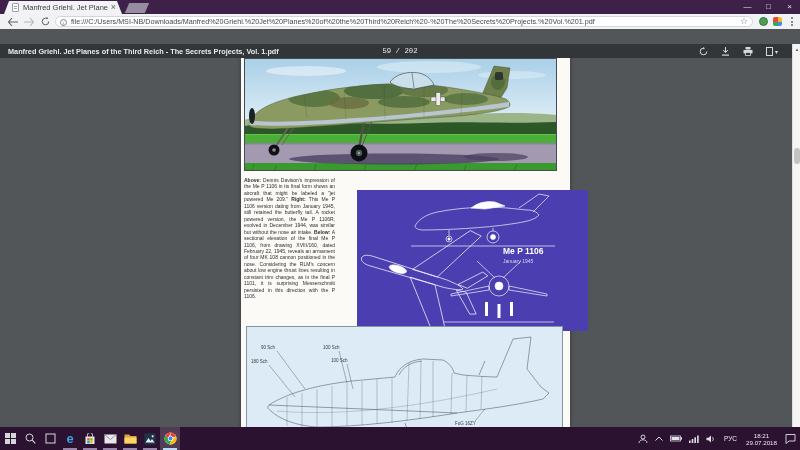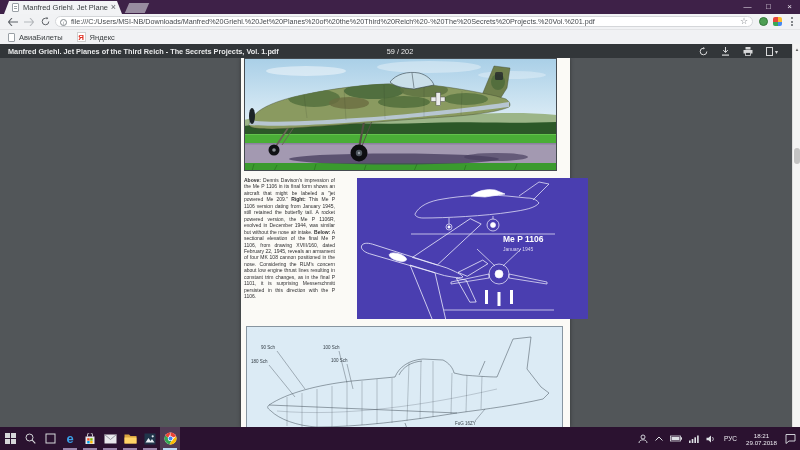--- a/index.html
+++ b/index.html
@@ -36,37 +36,37 @@
   
   .bookbar { position:absolute; left:0; top:29px; width:800px; height:15px; background:#f1f2f4; border-top:1px solid #e3e4e6; display:flex; align-items:center; padding-left:8px; }
   .bm { display:flex; align-items:center; margin-right:14px; }
   .bm-doc { width:7px; height:9px; border:1px solid #9aa0a6; border-radius:1px; background:#fff; }
   .bm-ya { width:9px; height:10px; background:#fff; border:1px solid #d0d0d0; color:#e03226; font-weight:bold; font-size:8px; display:flex; align-items:center; justify-content:center; }
   .bm-label { font-size:7.5px; color:#3c4043; margin-left:4px; }
 
   
   .pdfbar { position:absolute; left:0; top:44px; width:800px; height:14px; background:#323639; }
   .pdf-title { position:absolute; left:8px; top:0; height:14px; display:flex; align-items:center; font-size:7.3px; font-weight:bold; color:#e9eaeb; }
-  .pdf-page { position:absolute; left:50%; transform:translateX(-50%); top:0; height:14px; display:flex; align-items:center; font-size:7.3px; color:#e9eaeb; }
+  .pdf-page { position:absolute; left:50%; transform:translateX(-50%); top:0; height:14px; display:flex; align-items:center; font-size:7.3px; color:#e9eaeb;font-family:Liberation Mono, monospace; }
   .pdf-icons { position:absolute; right:22px; top:0; height:14px; display:flex; align-items:center; gap:13px; }
   .pdf-ic { display:flex; align-items:center; justify-content:center; height:14px; }
   .fitwrap { display:flex; align-items:center; gap:2px; }
   .caret { font-size:6px; color:#d8d9da; }
 
   
   .viewer { position:absolute; left:0; top:58px; width:800px; height:369px; background:#525659; overflow:hidden; }
   .page { position:absolute; left:241px; top:0; width:329px; height:369px; background:#fbfaf6; box-shadow:0 0 4px rgba(0,0,0,.4); }
 
   .painting { position:absolute; left:3px; top:0; width:313px; height:113px; }
   .painting svg { display:block; }
 
   .caption { position:absolute; left:3px; top:119px; width:91px; font-size:5px; line-height:6.45px; color:#2e2e30; text-align:justify; }
   .caption b { font-weight:bold; }
 
-  .blueprint { position:absolute; left:96px; top:120px; width:231px; height:170px;padding-left:20px; }
+  .blueprint { position:absolute; left:96px; top:132px; width:231px; height:170px;padding-left:20px; }
   .blueprint svg { display:block; }
 
   .cutaway { position:absolute; left:5px; top:268px; width:317px; height:130px; background:#dcebf5; border:1px solid #8795a0; }
   .cutaway svg { display:block; }
 
   
   .scrolltrack { position:absolute; left:792px; top:44px; width:8px; height:383px; background:#f4f4f4; border-left:1px solid #e0e0e0; }
   .scrollup { position:absolute; left:0; top:0; width:8px; height:11px; background:#f4f4f4; color:#606060; font-size:4.5px; display:flex; align-items:center; justify-content:center; }
   .scrollthumb { position:absolute; left:1px; top:104px; width:6px; height:16px; background:#c3c3c3; border-radius:3px; }
 
@@ -133,30 +133,20 @@
         <i></i>
         <i></i>
       </span>
     <span class="menu-dots">
         <i></i>
         <i></i>
         <i></i>
       </span>
   </div>
 
-  <div class="bookbar">
-    <div class="bm">
-      <span class="bm-doc"></span>
-      <span class="bm-label">АвиаБилеты</span>
-    </div>
-    <div class="bm">
-      <span class="bm-ya">Я</span>
-      <span class="bm-label">Яндекс</span>
-    </div>
-  </div>
 
   <div class="pdfbar">
     <span class="pdf-title">Manfred Griehl. Jet Planes of the Third Reich - The Secrets Projects, Vol. 1.pdf</span>
     <span class="pdf-page">59 / 202</span>
     <div class="pdf-icons">
       <span class="pdf-ic">
         <svg width="9" height="9" viewBox="0 0 9 9">
             <path d="M7.8,4.5 A3.3,3.3 0 1 1 4.5,1.2" stroke="#d8d9da" stroke-width="1" fill="none"></path>
             <path d="M4.2,0 L6,1.2 L4.2,2.5 Z" fill="#d8d9da"></path>
           </svg>

